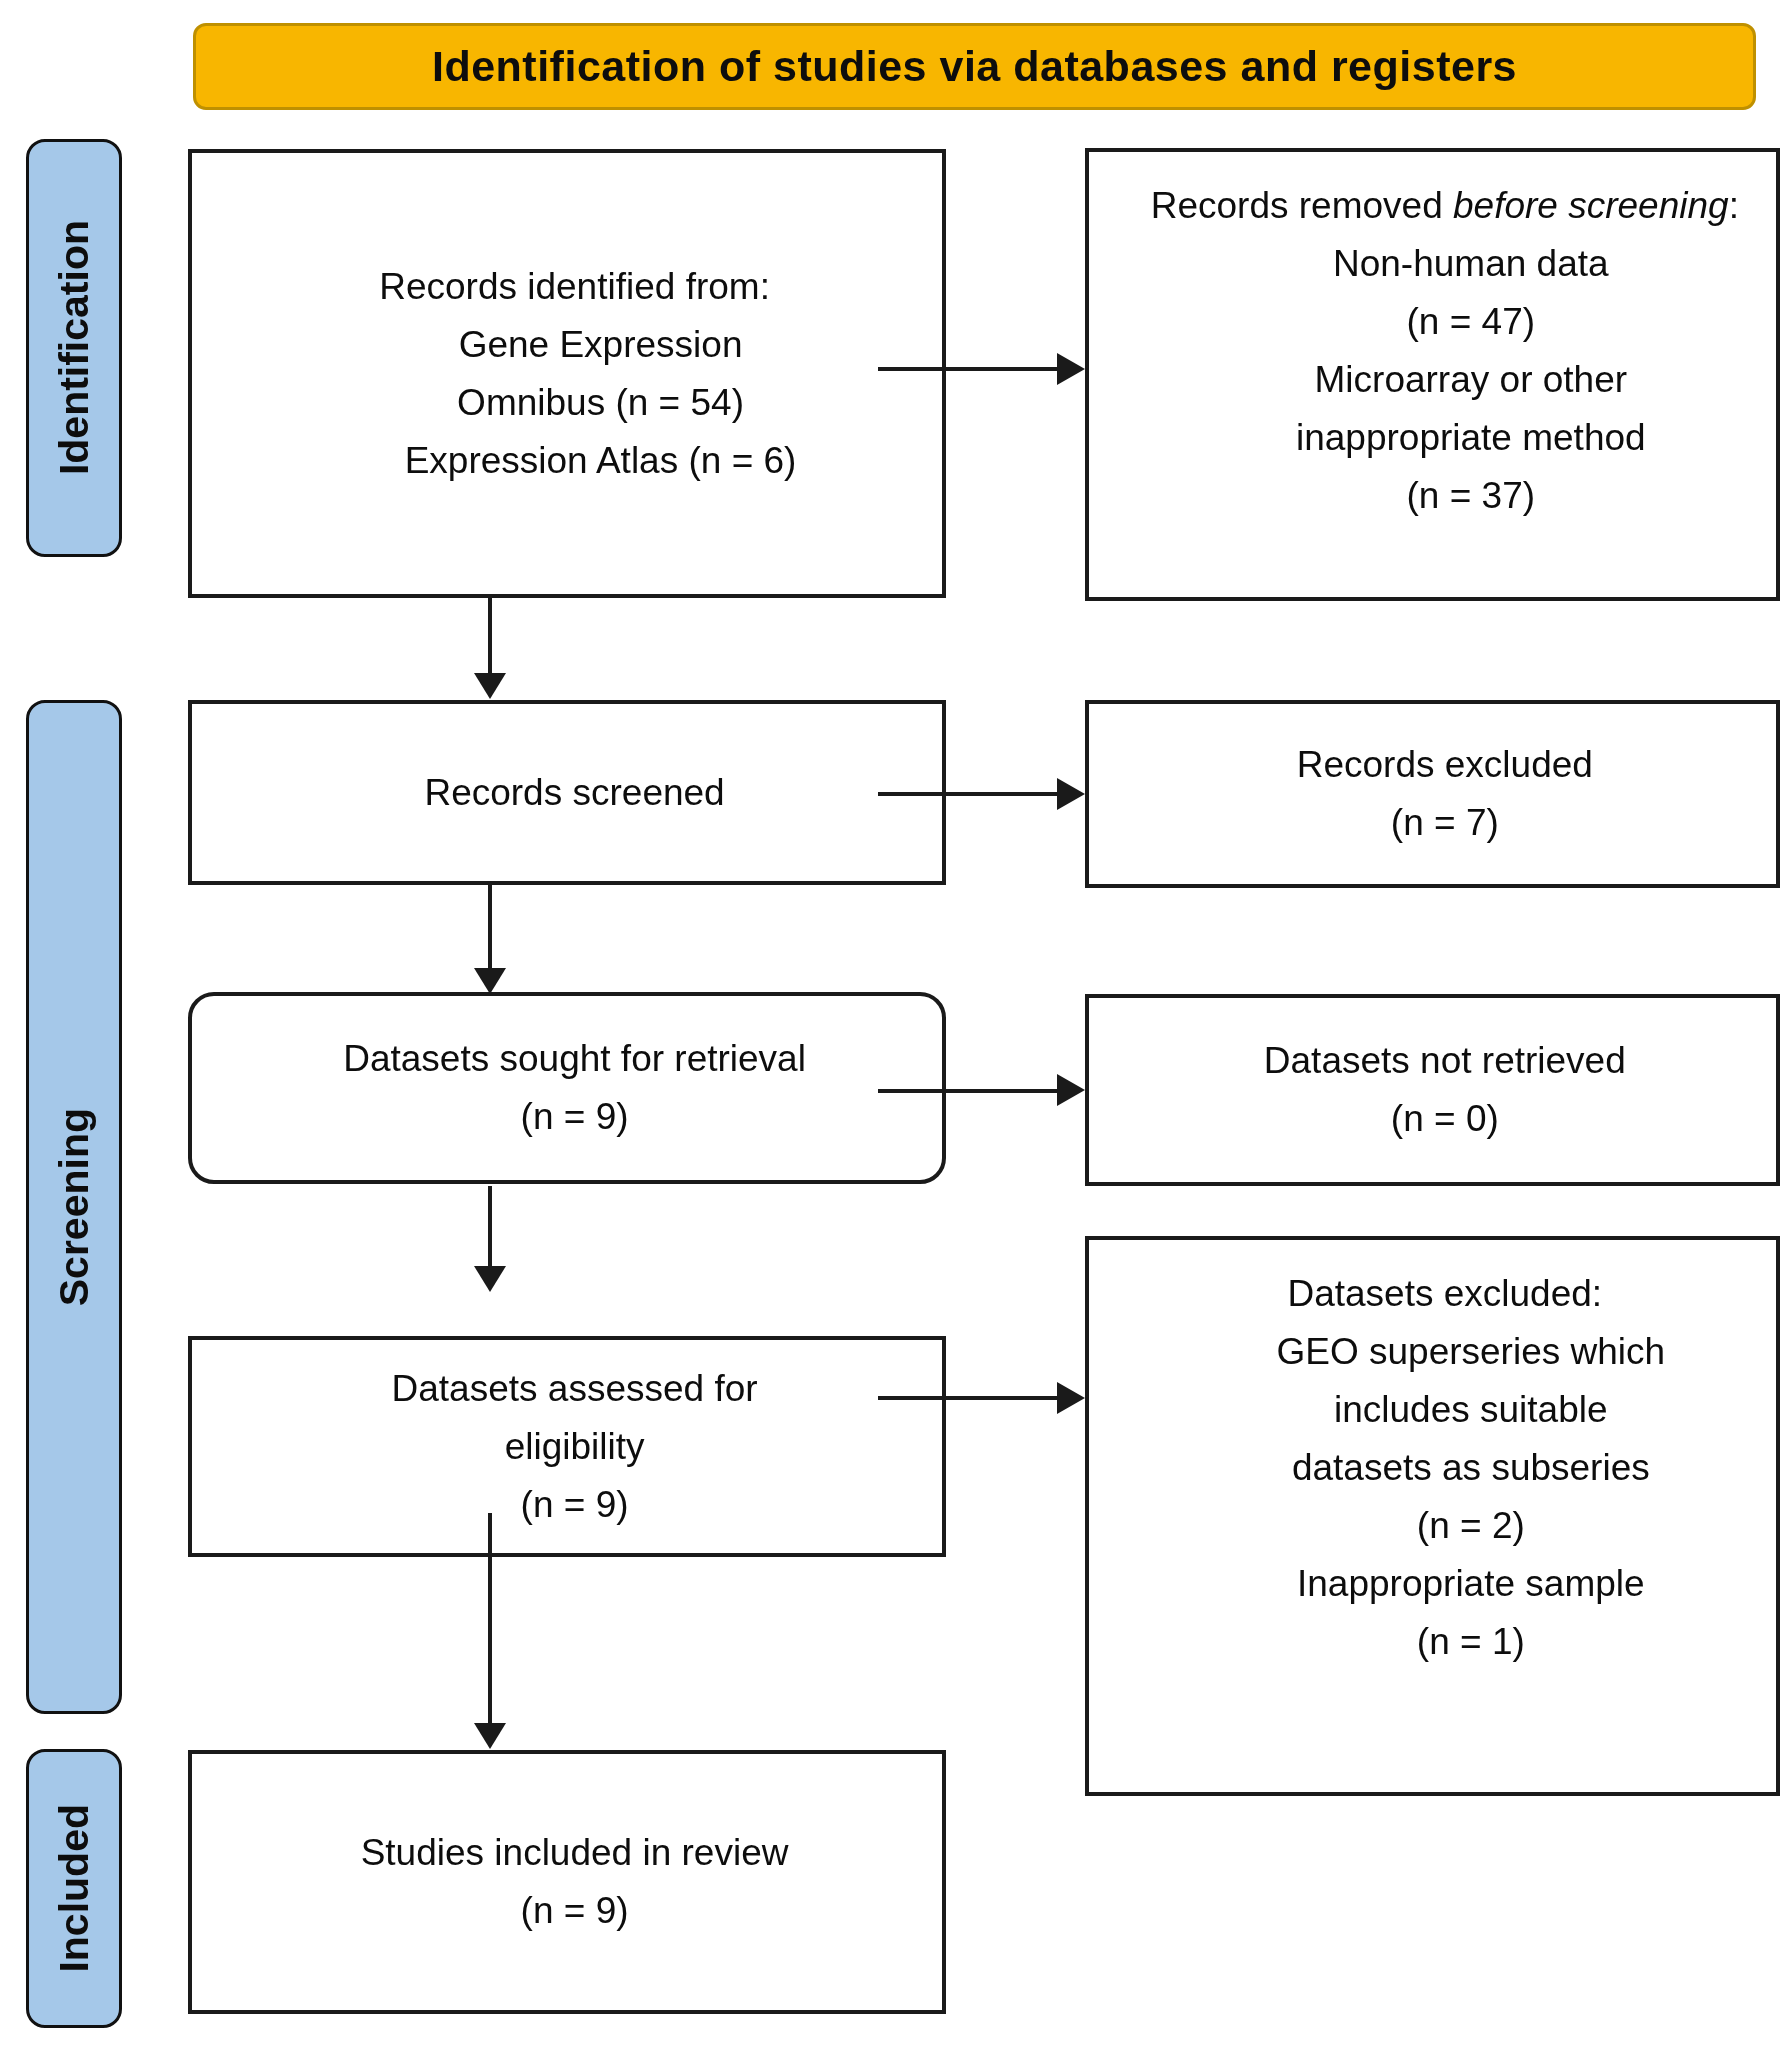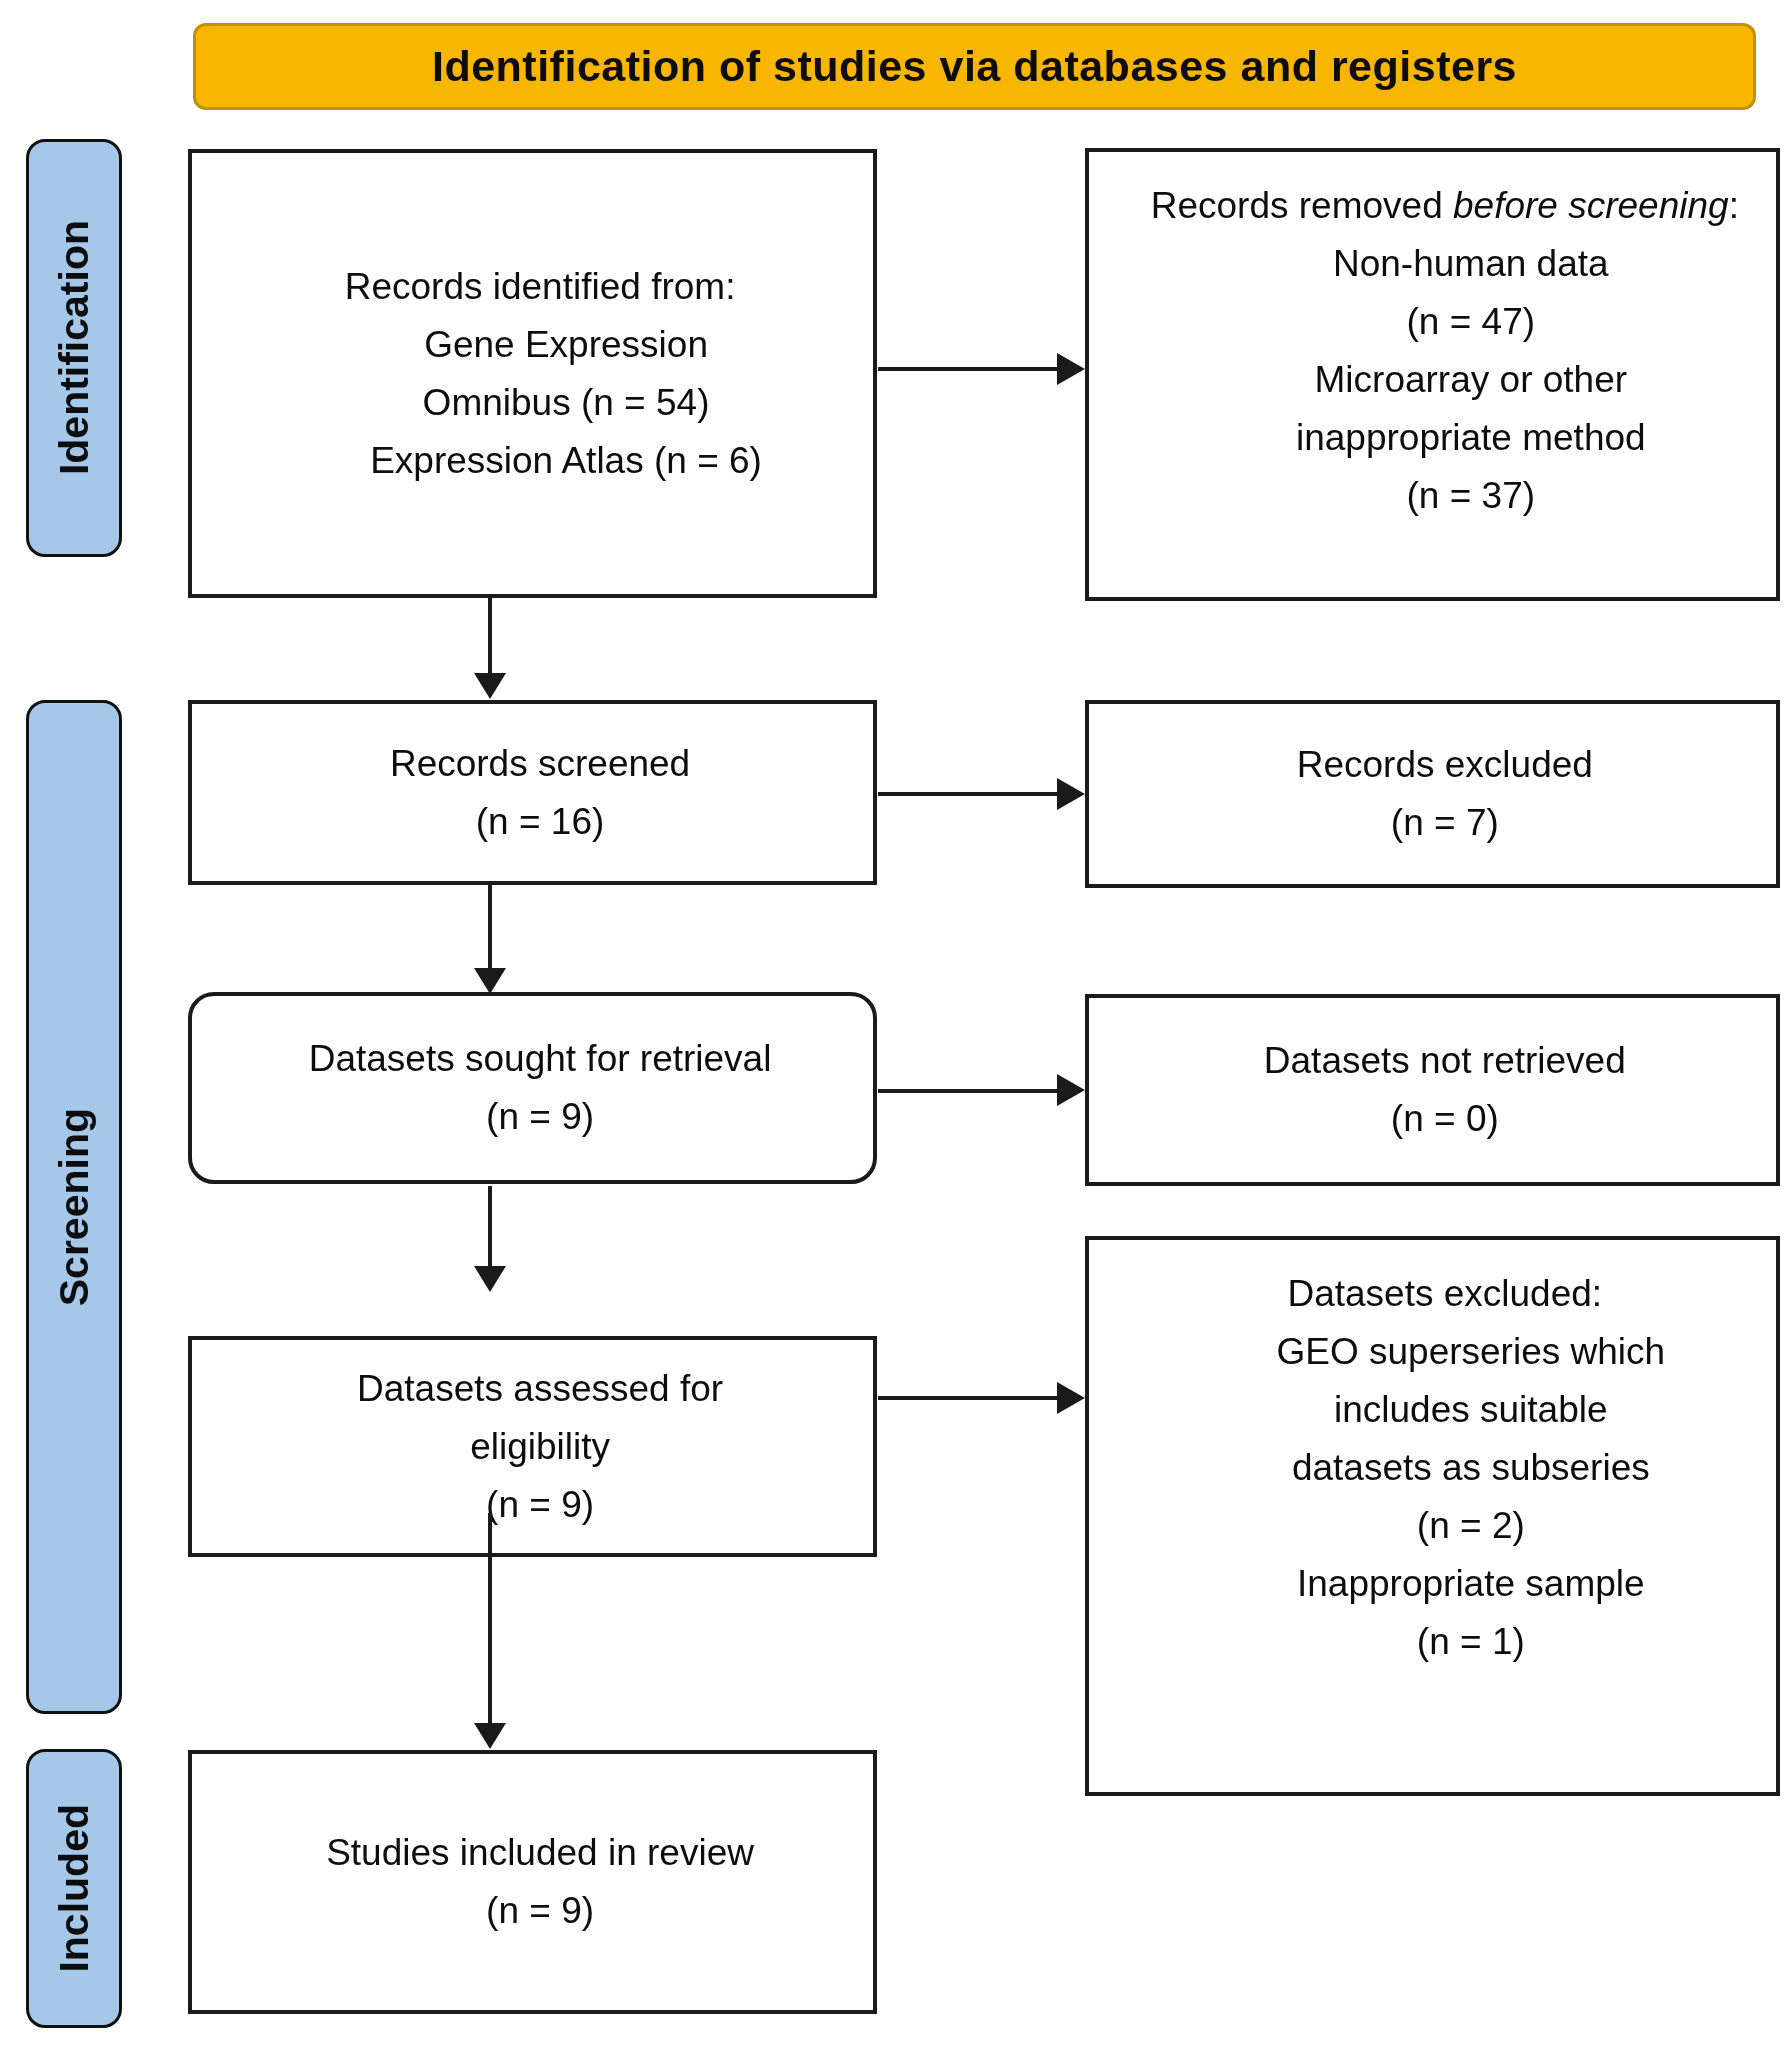--- a/index.html
+++ b/index.html
@@ -59,21 +59,21 @@
     box-sizing: border-box;
     display: flex;
     flex-direction: column;
     justify-content: center;
     font-size: 37px;
     line-height: 58px;
     padding-left: 24.5px;
     padding-right: 9.4px;
   }
   .box.right { left: 1085px; width: 695px; padding-left: 34px; }
-  .box.left  { left: 188px;  width: 689px; }
+  .box.left  { left: 188px;  width: 758px; }
   .box.top-align { justify-content: flex-start; padding-top: 24.5px; }
 
   .box-identified        { top: 149px;  height: 449px; }
   .box-removed           { top: 148px;  height: 453px; }
   .box-screened          { top: 700px;  height: 185px; }
   .box-excluded          { top: 700px;  height: 188px; }
   .box-sought            { top: 992px; height: 192px; border-radius: 26px; }
   .box-not-retrieved     { top: 994px; height: 192px; }
   .box-assessed          { top: 1336px; height: 221px; }
   .box-datasets-excluded { top: 1236px; height: 560px; }
@@ -146,21 +146,20 @@
     </div>
     <div class="line indent">Non-human data</div>
     <div class="line indent">(n = 47)</div>
     <div class="line indent">Microarray or other</div>
     <div class="line indent">inappropriate method</div>
     <div class="line indent">(n = 37)</div>
   </div>
 
   <div class="box left box-screened">
     <div class="line">Records screened</div>
-    <div class="line">(n = 16)</div>
   </div>
   <div class="box right box-excluded">
     <div class="line">Records excluded</div>
     <div class="line">(n = 7)</div>
   </div>
 
   <div class="box left box-sought">
     <div class="line">Datasets sought for retrieval</div>
     <div class="line">(n = 9)</div>
   </div>

